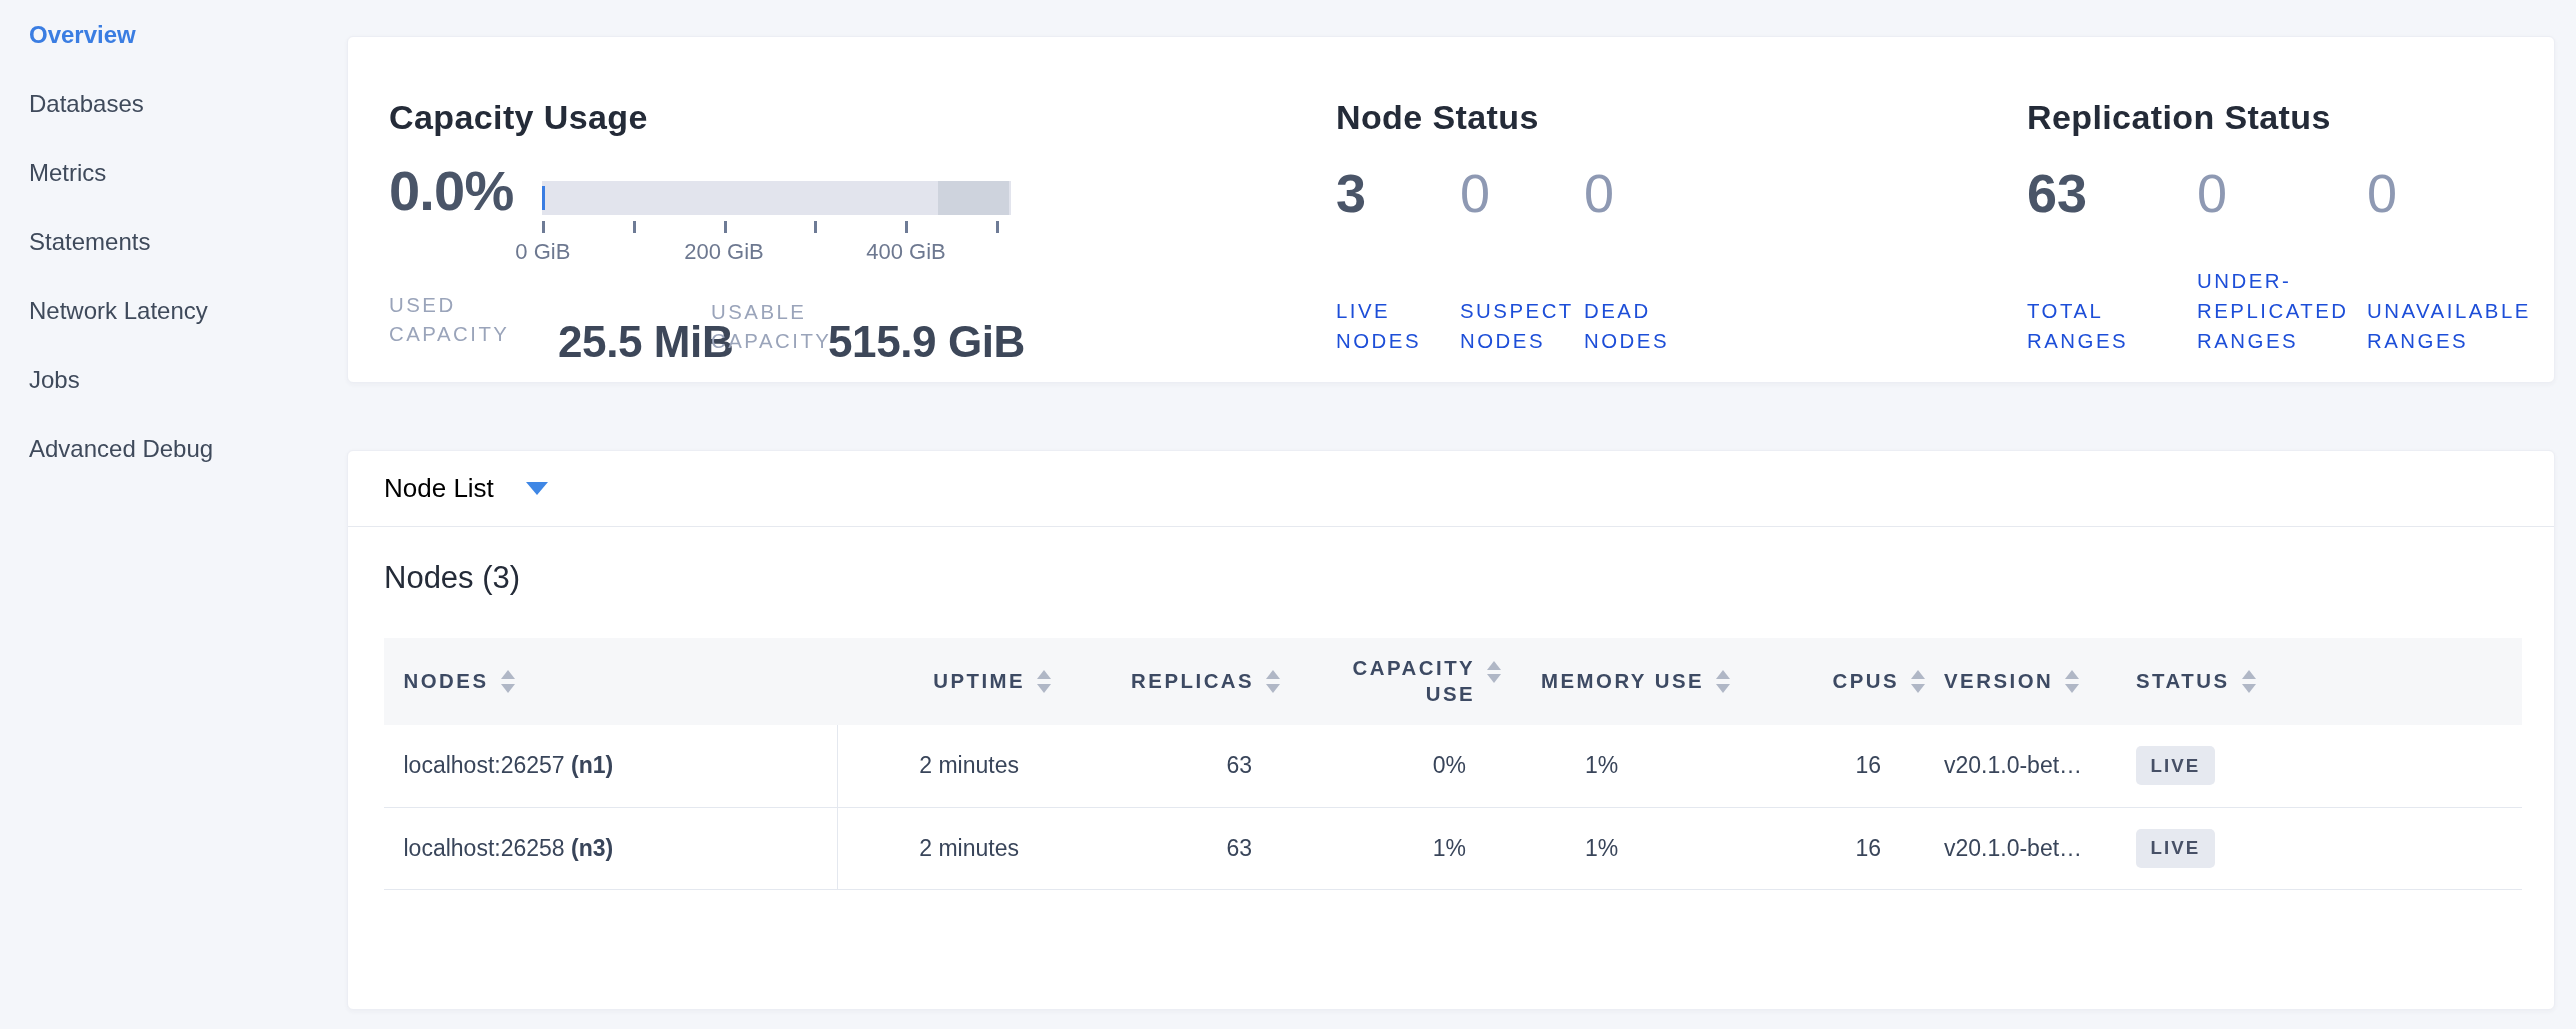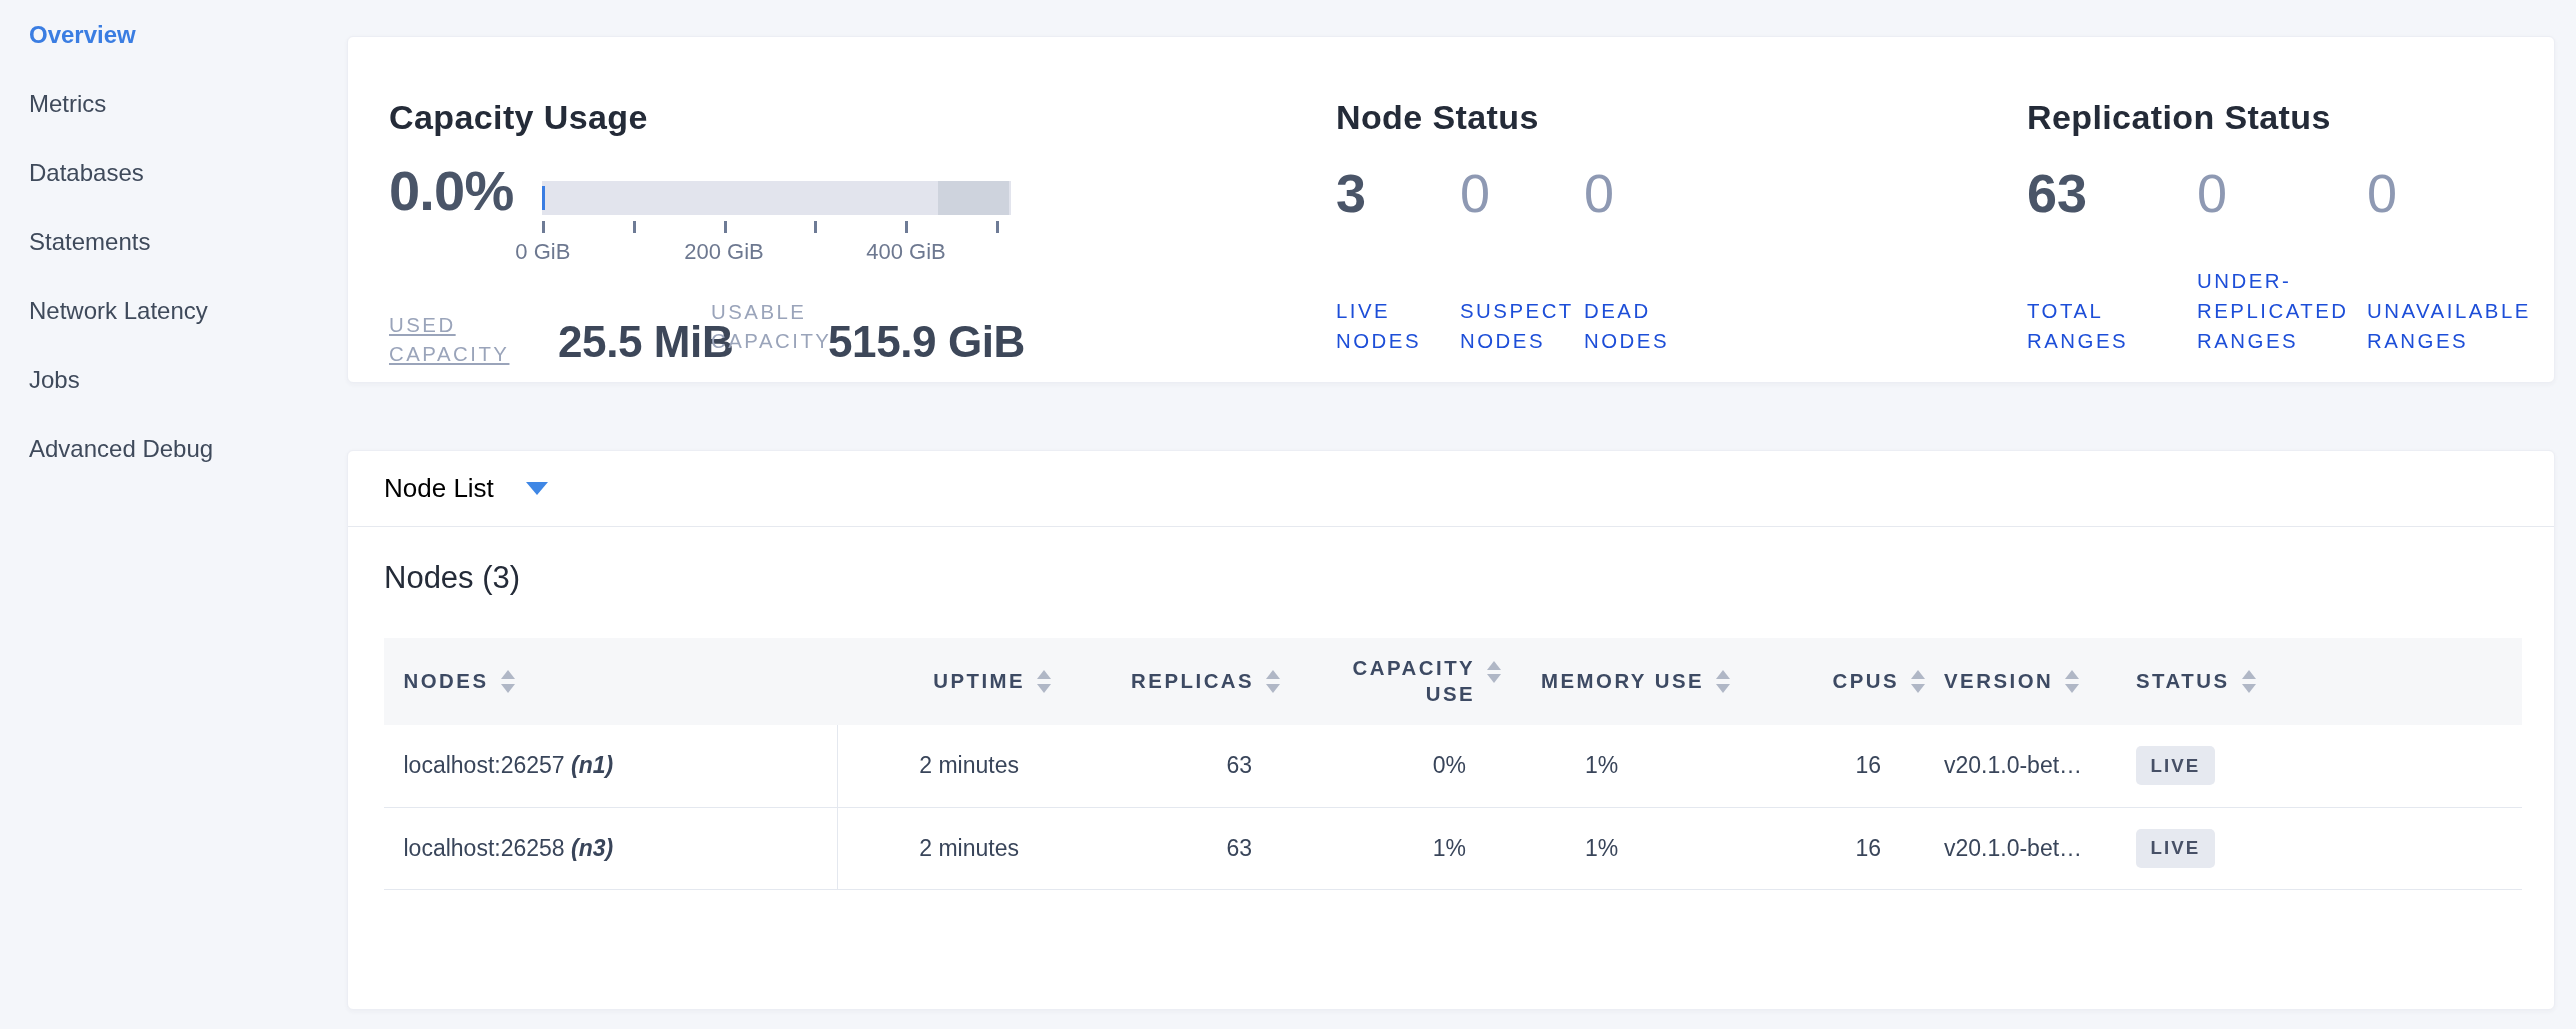--- a/index.html
+++ b/index.html
@@ -83,32 +83,32 @@
   .col-uptime   { width:221px; padding-right:39px; text-align:right; }
   .col-replicas { width:229px; padding-right:35px; text-align:right; }
   .col-capacity { width:221px; padding-right:42px; text-align:right; }
   .col-memory   { width:229px; padding-right:42px; text-align:center; }
   .col-cpus     { width:195px; padding-right:51px; text-align:right; }
   .col-version  { width:187px; padding-left:12px; text-align:left; }
   .col-status   { width:403px; padding-left:17px; text-align:left; }
 
   th.col-uptime,th.col-replicas,th.col-capacity,th.col-memory,th.col-cpus { padding-right:6.8px; }
 
-  .node-id { font-weight:700;font-style:italic; }
+  .node-id { font-weight:700; }
   .badge-live { display:inline-block; background:#e6e9f0; color:#475066; font-size:18.7px; font-weight:700;
     letter-spacing:2.1px; padding:8.5px 14.4px; border-radius:5.1px; }
   tbody tr { cursor:pointer; }
 </style>
 </head>
 <body>
 
 <nav class="sidebar">
   <div class="nav-item active">Overview</div>
+  <div class="nav-item">Databases</div>
   <div class="nav-item">Metrics</div>
-  <div class="nav-item">Databases</div>
   <div class="nav-item">Statements</div>
   <div class="nav-item">Network Latency</div>
   <div class="nav-item">Jobs</div>
   <div class="nav-item">Advanced Debug</div>
 </nav>
 
 <div class="main">
 
   <section class="card" id="summary-card">
 
@@ -125,21 +125,21 @@
           <div class="gauge-tick" style="left: 91px;"></div>
           <div class="gauge-tick" style="left: 182px;"></div>
           <div class="gauge-label" style="left: 182px;">200 GiB</div>
           <div class="gauge-tick" style="left: 272px;"></div>
           <div class="gauge-tick" style="left: 363px;"></div>
           <div class="gauge-label" style="left: 364px;">400 GiB</div>
           <div class="gauge-tick" style="left: 454px;"></div>
         </div>
     </div>
 
-    <div class="caps-label" style="left:41px; top:274px; width:149px;text-decoration:underline;">USED CAPACITY</div>
+    <div class="caps-label" style="left:41px; top:254px; width:149px;">USED CAPACITY</div>
     <div class="big-value" style="left:210px; top:280px;">25.5 MiB</div>
     <div class="caps-label" style="left:363px; top:261px; width:153px;">USABLE CAPACITY</div>
     <div class="big-value" style="left:480px; top:280px;">515.9 GiB</div>
 
     <h2 class="section-title" style="left:988px">Node Status</h2>
     <div class="stat-values" style="left:988px">
       <div class="ns-col stat-num emph">3</div>
       <div class="ns-col stat-num">0</div>
       <div class="ns-col stat-num">0</div>
     </div>

